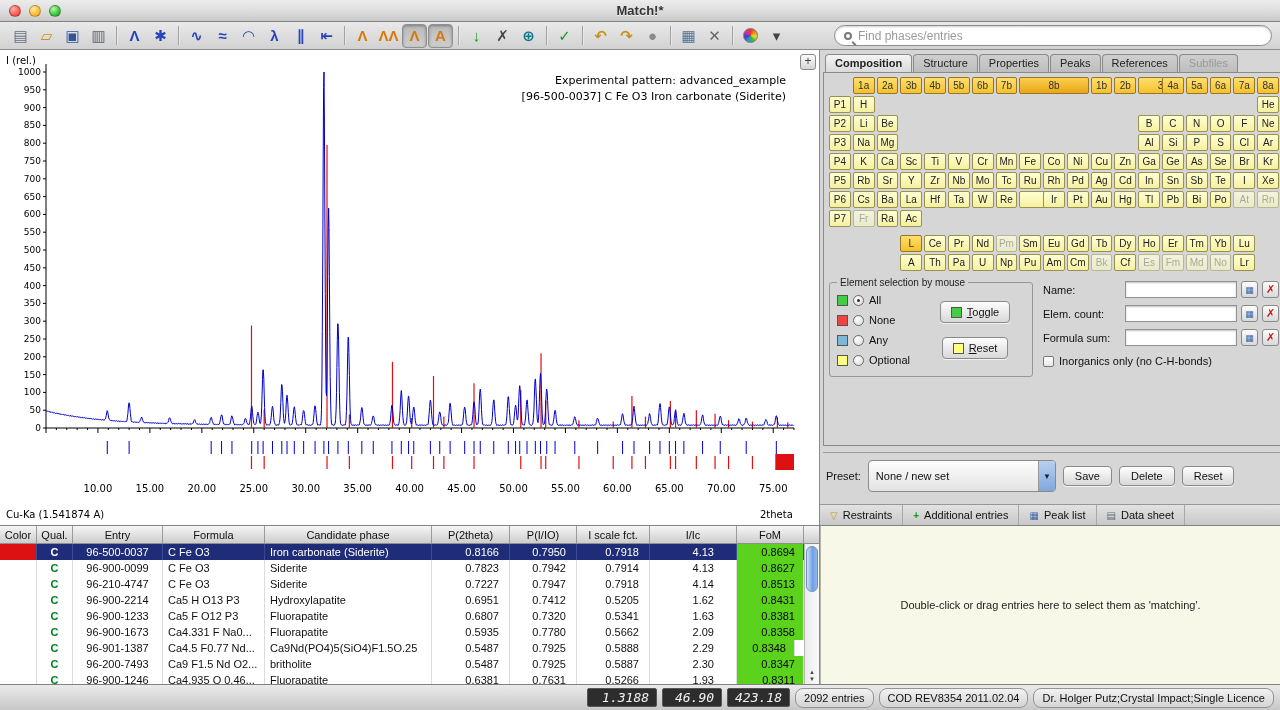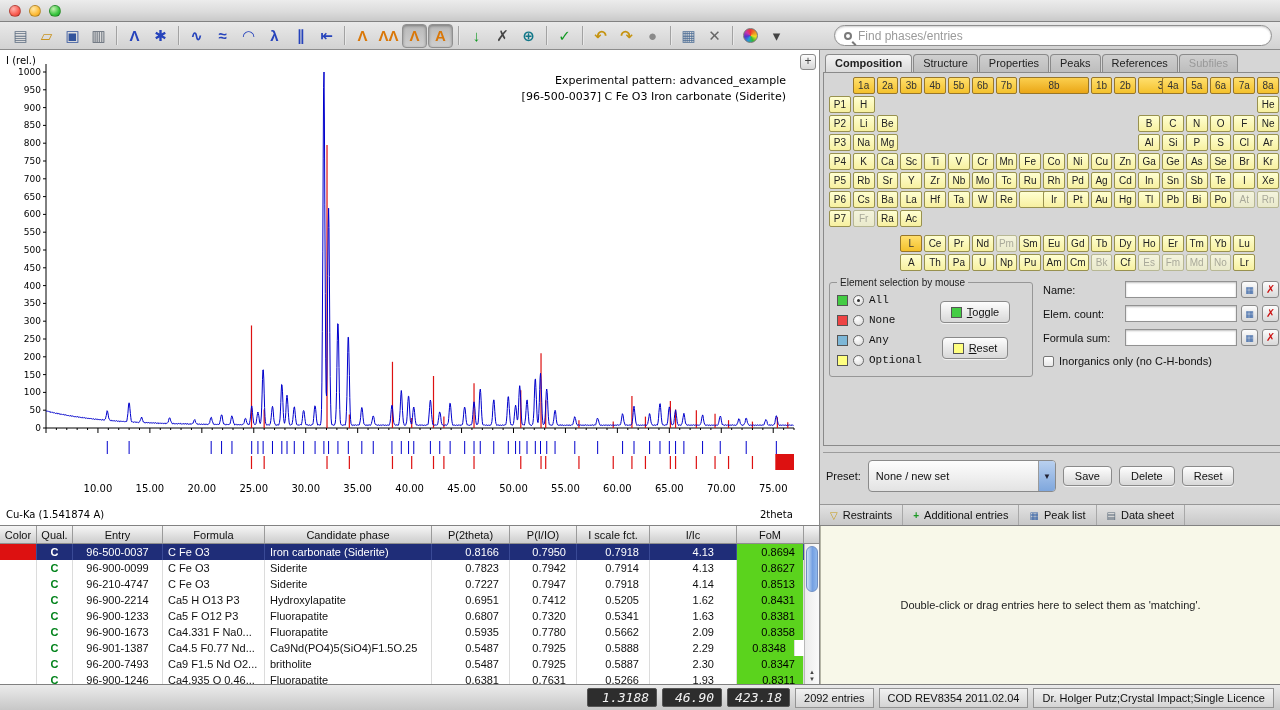--- a/index.html
+++ b/index.html
@@ -48,21 +48,21 @@
   .pt-el { background:linear-gradient(#ffffd2,#f7f0a0); border:1px solid #98914f; color:#222; }
   .pt-group { background:linear-gradient(#ffdf6d,#f4c12c); border:1px solid #97762a; color:#333; }
   .pt-8b { background:linear-gradient(#fbcf4e,#eaa616); }
   .pt-dis { color:#a9a99a; background:linear-gradient(#f4f4dd,#e9e9cb); border-color:#b7b794; }
   .pt-spacer { height:4px; }
 
   .comp-bottom { display:flex; gap:10px; margin-top:6px; }
   fieldset.selbox { border:1px solid #979797; border-radius:3px; width:204px; padding:2px 7px 6px; }
   fieldset.selbox legend { font-size:10px; padding:0 3px; color:#222; }
   .selbox-inner { display:flex; }
-  .sel-col { width:88px;font-family:Liberation Mono, monospace; }
+  .sel-col { width:88px; }
   .sel-row { display:flex; align-items:center; gap:5px; height:20px; }
   .sq { width:11px; height:11px; border:1px solid #555; flex:0 0 auto; }
   .radio { width:11px; height:11px; border-radius:50%; border:1px solid #6a6a6a; background:radial-gradient(circle at 35% 30%,#fff,#d9d9d9); position:relative; flex:0 0 auto; }
   .radio.on::after { content:''; position:absolute; inset:3px; border-radius:50%; background:#2e2e2e; }
   .sel-lab { font-size:11px; }
   .sel-btns { flex:1; display:flex; flex-direction:column; justify-content:space-around; align-items:center; padding:4px 0; }
   .mini-btn { display:flex; align-items:center; gap:5px; border:1px solid #8a8a8a; border-radius:4px; background:linear-gradient(#fdfdfd,#d8d8d8); padding:4px 10px; font-size:11px; box-shadow:0 1px 0 rgba(255,255,255,.7); }
   .ul-first { display:inline-block; }
   .ul-first::first-letter { text-decoration:underline; }
 
@@ -103,33 +103,34 @@
   .c-fom { justify-content:flex-end; padding-right:8px; background:#5bd31d; color:#000; }
   .vscroll { position:absolute; top:18px; right:0; bottom:0; width:15px; background:linear-gradient(to right,#ececec,#fafafa); border-left:1px solid #b8b8b8; }
   .vthumb { position:absolute; top:2px; left:1px; width:12px; height:46px; border-radius:7px; border:1px solid #6f8fc4; background:linear-gradient(to right,#cfe1f7,#74a0e2 55%,#90b8ec); }
   .varrows { position:absolute; bottom:1px; left:0; right:0; text-align:center; font-size:6px; line-height:7px; color:#444; }
   .hint { flex:1; background:#f8f8e9; display:flex; align-items:center; justify-content:center; text-align:center; padding:0 70px; font-size:11px; color:#222; border-left:1px solid #b5b5a5; }
 
   
   .statusbar { height:26px; flex:0 0 26px; background:linear-gradient(#ebebeb,#c7c7c7); border-top:1px solid #808080; display:flex; align-items:center; padding:0 6px; gap:5px; }
   .lcd { background:#2d2d2d; color:#f2f2f2; border:1px solid #555; border-radius:2px; font-family:"DejaVu Sans Mono",monospace; font-style:italic; font-size:13px; padding:1px 7px; text-align:right; }
   .lcd.w1 { min-width:70px; } .lcd.w2 { min-width:60px; } .lcd.w3 { min-width:60px; }
-  .sb-seg { border:1px solid #949494; border-radius:0; background:linear-gradient(#f2f2f2,#d4d4d4); padding:3px 8px; font-size:11px; white-space:nowrap; }
+  .sb-seg { border:1px solid #949494; border-radius:8px; background:linear-gradient(#f2f2f2,#d4d4d4); padding:3px 8px; font-size:11px; white-space:nowrap; }
 </style>
 </head>
 <body>
 
 <div class="window">
 
   <div class="titlebar">
     <div class="lights">
       <span class="tl red"></span>
       <span class="tl yellow"></span>
       <span class="tl green"></span>
     </div>
+    <div class="title">Match!*</div>
   </div>
 
   <div class="toolbar">
     <div style="display:flex;align-items:center;gap:1px;">
         <div class="tb-btn">
           <span class="tb-glyph" style="color: rgb(95, 111, 130);">▤</span>
         </div>
         <div class="tb-btn">
           <span class="tb-glyph" style="color: rgb(200, 147, 31);">▱</span>
         </div>

